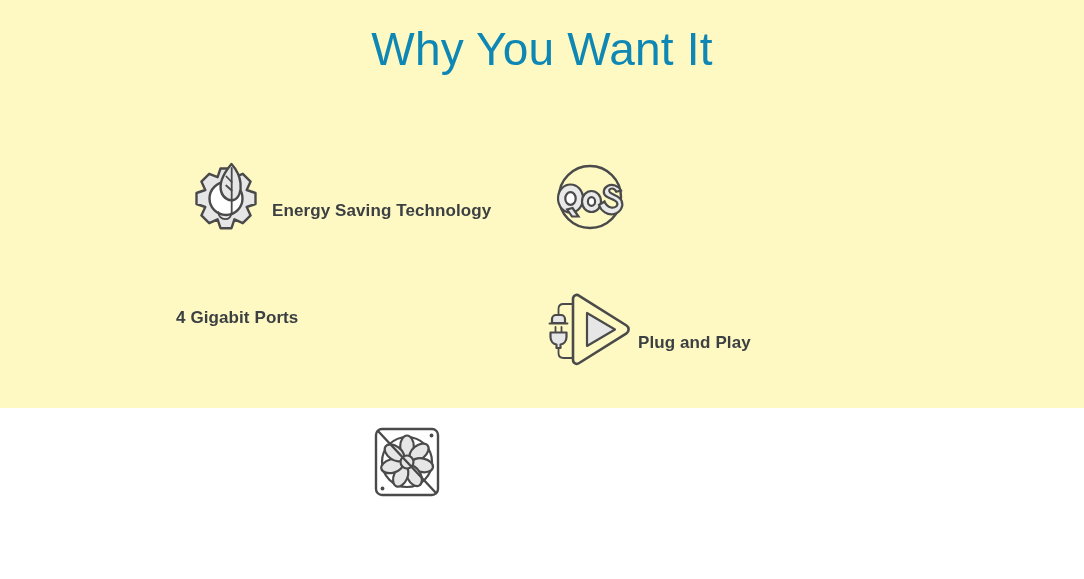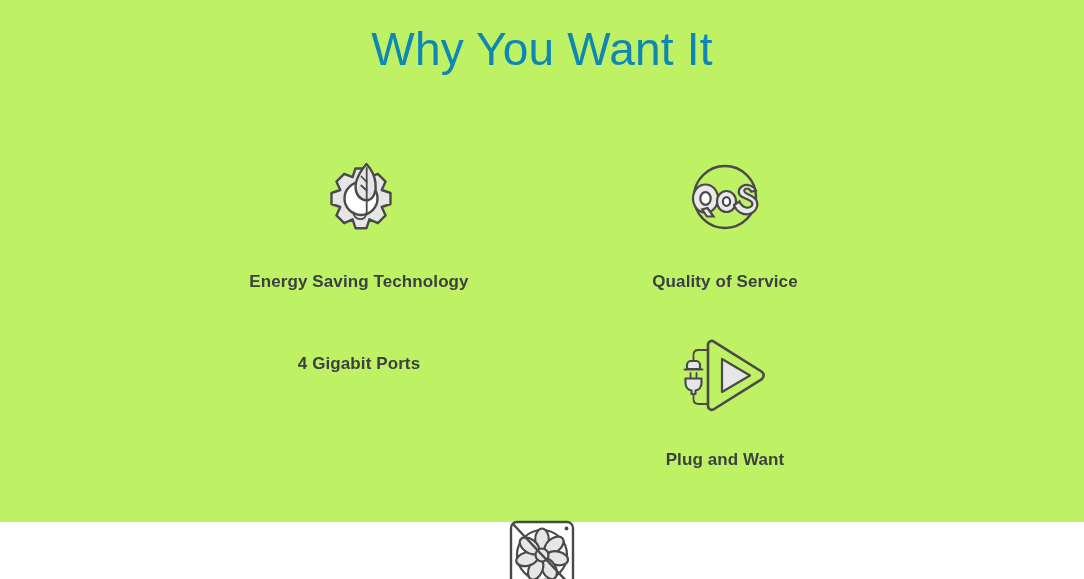--- a/index.html
+++ b/index.html
@@ -8,22 +8,22 @@
     width: 1084px;
     height: 579px;
     background: #ffffff;
     font-family: "Liberation Sans", sans-serif;
     overflow: hidden;
   }
 
   .page {
     position: relative;
     width: 1084px;
-    height: 522px;
-    background: #bef264;
+    height: 408px;
+    background: #fef9c3;
   }
 
   
   .section-title {
     position: absolute;
     top: 22px;
     left: 0;
     width: 1084px;
     text-align: center;
     font-family: "Liberation Sans", sans-serif;
@@ -44,21 +44,20 @@
     display: flex;
     flex-wrap: wrap;
     justify-content: center;
     align-items: flex-start;
     row-gap: 36px;
   }
 
   .feature {
     width: 366px;
     display: flex;
-    flex-direction: column;
     align-items: center;
   }
 
   .feature-icon {
     width: 96px;
     height: 96px;
     display: block;
   }
 
   .feature-label {
@@ -115,21 +114,20 @@
           <ellipse class="ico-glyph" cx="28.5" cy="48.5" rx="12.5" ry="14"></ellipse>
           <ellipse cx="28.5" cy="48.5" rx="5.2" ry="6.4" fill="#ffffff" stroke="#4a4a4a" stroke-width="2.2"></ellipse>
           <path class="ico-glyph" d="M30.5 58 L36.5 66.5 L30.0 66.5 L25.2 59.5 Z"></path>
 
           <ellipse class="ico-glyph" cx="49.5" cy="51.5" rx="9.5" ry="10.5"></ellipse>
           <ellipse cx="49.5" cy="51.5" rx="3.6" ry="4.4" fill="#ffffff" stroke="#4a4a4a" stroke-width="2.2"></ellipse>
 
           <path class="ico-glyph" d="M79 40.5 C76.5 35.5 70 33.5 65.5 36 C61 38.5 60.5 44 64.5 46.5 C68 48.8 73.5 49.5 75 52.5 C76.5 55.5 73 58.5 69 57.5 C65.8 56.7 63.5 54 62.5 51.5 L57 55 C59 61 65.5 65.5 72 64 C78.5 62.5 82 56 79.5 50.5 C77.3 45.6 70.5 44.8 68 42.5 C66.2 40.8 67.5 38.5 70 38.5 C72 38.5 73.5 40 74.3 41.8 Z"></path>
         </svg>
       </span>
-      <div class="feature-label">Quality of Service</div>
     </div>
 
     <div class="feature">
       <div class="feature-label">4 Gigabit Ports</div>
     </div>
 
     <div class="feature">
       <span class="feature-icon">
         <svg viewBox="0 0 96 96" width="96" height="96" aria-hidden="true">
 
@@ -140,21 +138,21 @@
           <path class="ico-thin" d="M31 22 L21.5 22 C18.5 22 16.5 24 16.5 27 L16.5 36"></path>
           <path class="ico-thin" d="M16.5 60 L16.5 71 C16.5 74 18.5 76 21.5 76 L31 76"></path>
 
           <path class="ico-fill" d="M10 37 C10 34.8 11.8 33 14 33 L19 33 C21.2 33 23 34.8 23 37 L23 41 L10 41 Z" style="stroke-width:2.2"></path>
           <path class="ico-thin" d="M7.5 41.5 L25.5 41.5"></path>
 
           <path class="ico-thin" d="M13.5 45 L13.5 50 M19.5 45 L19.5 50"></path>
           <path class="ico-fill" d="M8.5 50.5 L24.5 50.5 L24.5 55 C24.5 59.5 21.5 62 18.5 62.5 L18.5 66 L14.5 66 L14.5 62.5 C11.5 62 8.5 59.5 8.5 55 Z" style="stroke-width:2.2"></path>
         </svg>
       </span>
-      <div class="feature-label">Plug and Want</div>
+      <div class="feature-label">Plug and Play</div>
     </div>
 
     <div class="feature">
       <span class="feature-icon">
         <svg viewBox="0 0 96 96" width="96" height="96" aria-hidden="true">
           <rect class="ico-thin" x="17" y="15" width="62" height="66" rx="6" ry="6" style="stroke-width:2.4"></rect>
 
           <circle class="ico-plain" cx="72.5" cy="21.5" r="1.9"></circle>
           <circle class="ico-plain" cx="23.5" cy="74.5" r="1.9"></circle>
 

